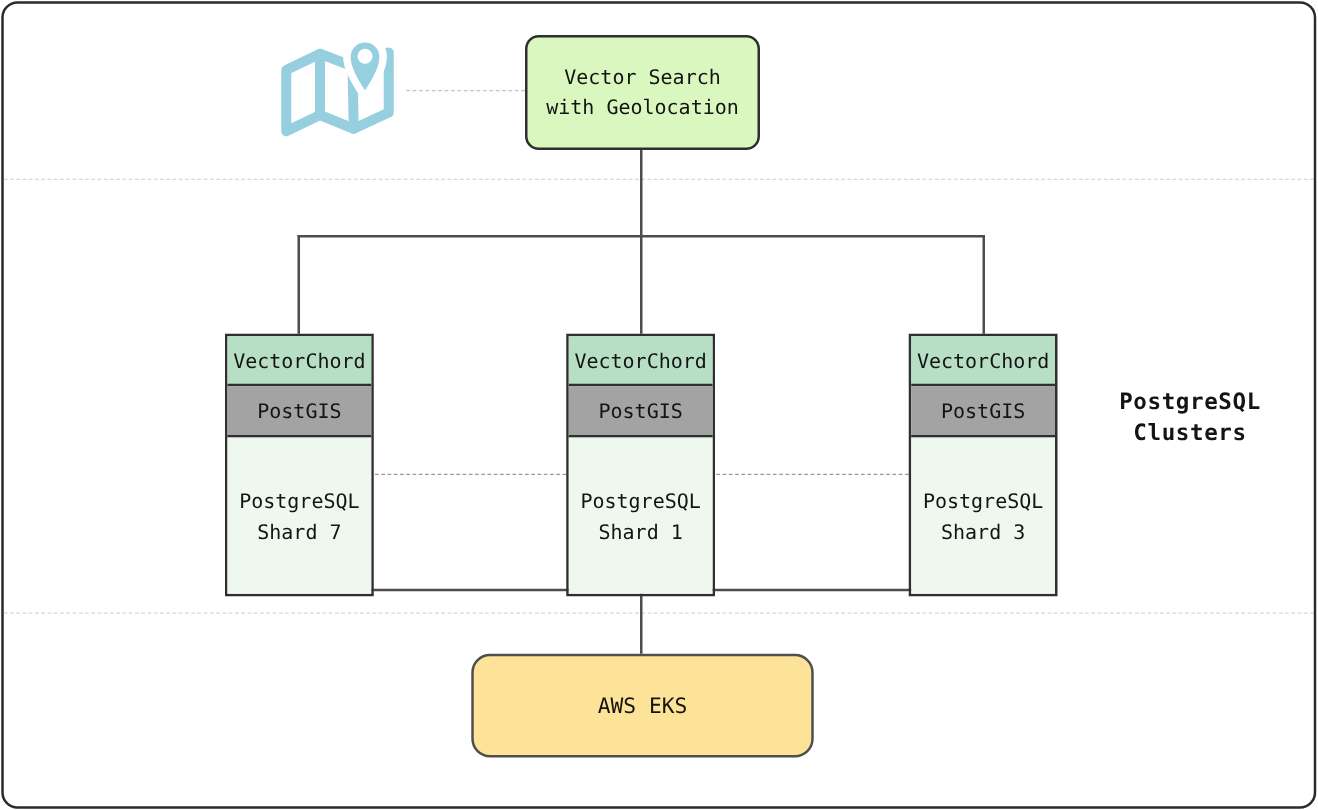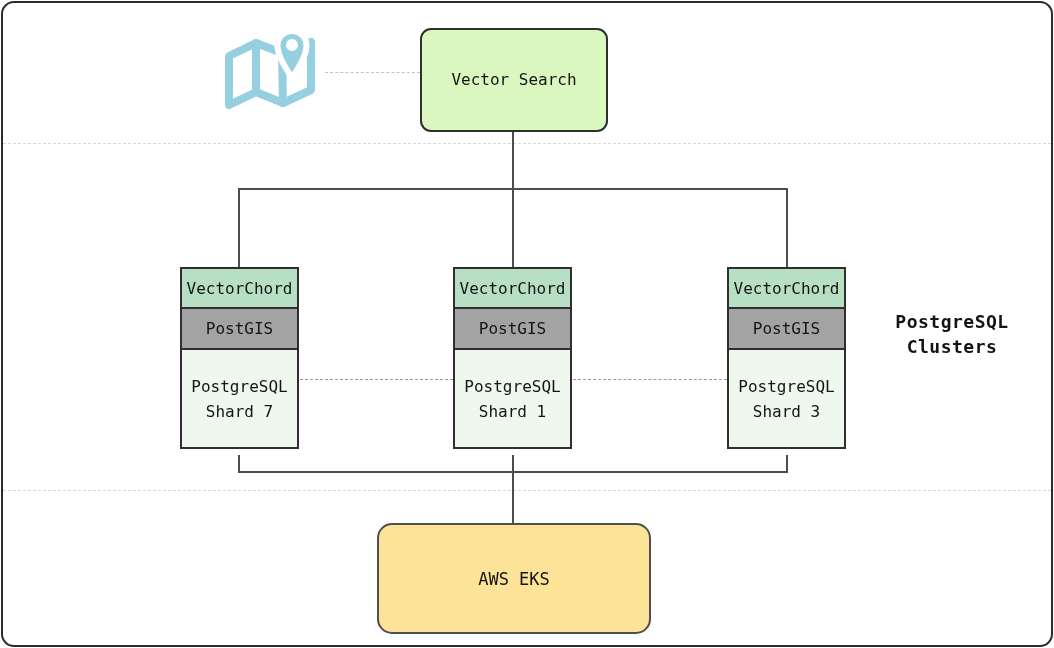--- a/index.html
+++ b/index.html
@@ -40,38 +40,38 @@
     position: absolute;
     box-sizing: border-box;
     border: 2px solid #2f2f2f;
     display: flex;
     flex-direction: column;
     align-items: center;
     justify-content: center;
     text-align: center;
   }
   .node.green {
-    left: 420px; top: 28px; width: 188px; height: 104px;
+    left: 420px; top: 28px; width: 188px; height: 92px;
     background: #d9f7be;
     border-radius: 11px;
     font-size: 16px; line-height: 24px;
   }
   .node.orange {
-    left: 377px; top: 523px; width: 274px; height: 111px;
+    left: 377px; top: 523px; width: 274px; height: 83px;
     background: #fde397;
     border-radius: 15px;
     border-color: #4f4f4f;
     font-size: 17px;
   }
 
   .shard {
     position: absolute;
     top: 267px;
     width: 119px;
-    height: 182px;
+    height: 210px;
     box-sizing: border-box;
     border: 2px solid #2f2f2f;
     display: flex;
     flex-direction: column;
   }
   .shard .cell {
     box-sizing: border-box;
     display: flex;
     flex-direction: column;
     align-items: center;
@@ -136,20 +136,21 @@
         <line x1="37" y1="17" x2="37" y2="66"></line>
         <line x1="63" y1="27" x2="64" y2="77"></line>
       </g>
       <path d="M73 52 C66.5 41.5 58.5 30 58.5 19.5 A14.5 14.5 0 1 1 87.5 19.5 C87.5 30 79.5 41.5 73 52 Z" fill="#96cfe0" stroke="#ffffff" stroke-width="6"></path>
       <circle cx="73" cy="19" r="6" fill="#ffffff"></circle>
     </svg>
   </div>
 
   <div class="node green">
     <div>Vector Search</div>
+    <div>with Geolocation</div>
   </div>
 
   <div class="band-label" style="left:857px; top:309px">
     <div>PostgreSQL</div>
     <div>Clusters</div>
   </div>
 
   <div class="shard" style="left:180px">
     <div class="cell top">VectorChord</div>
     <div class="cell mid">PostGIS</div>

